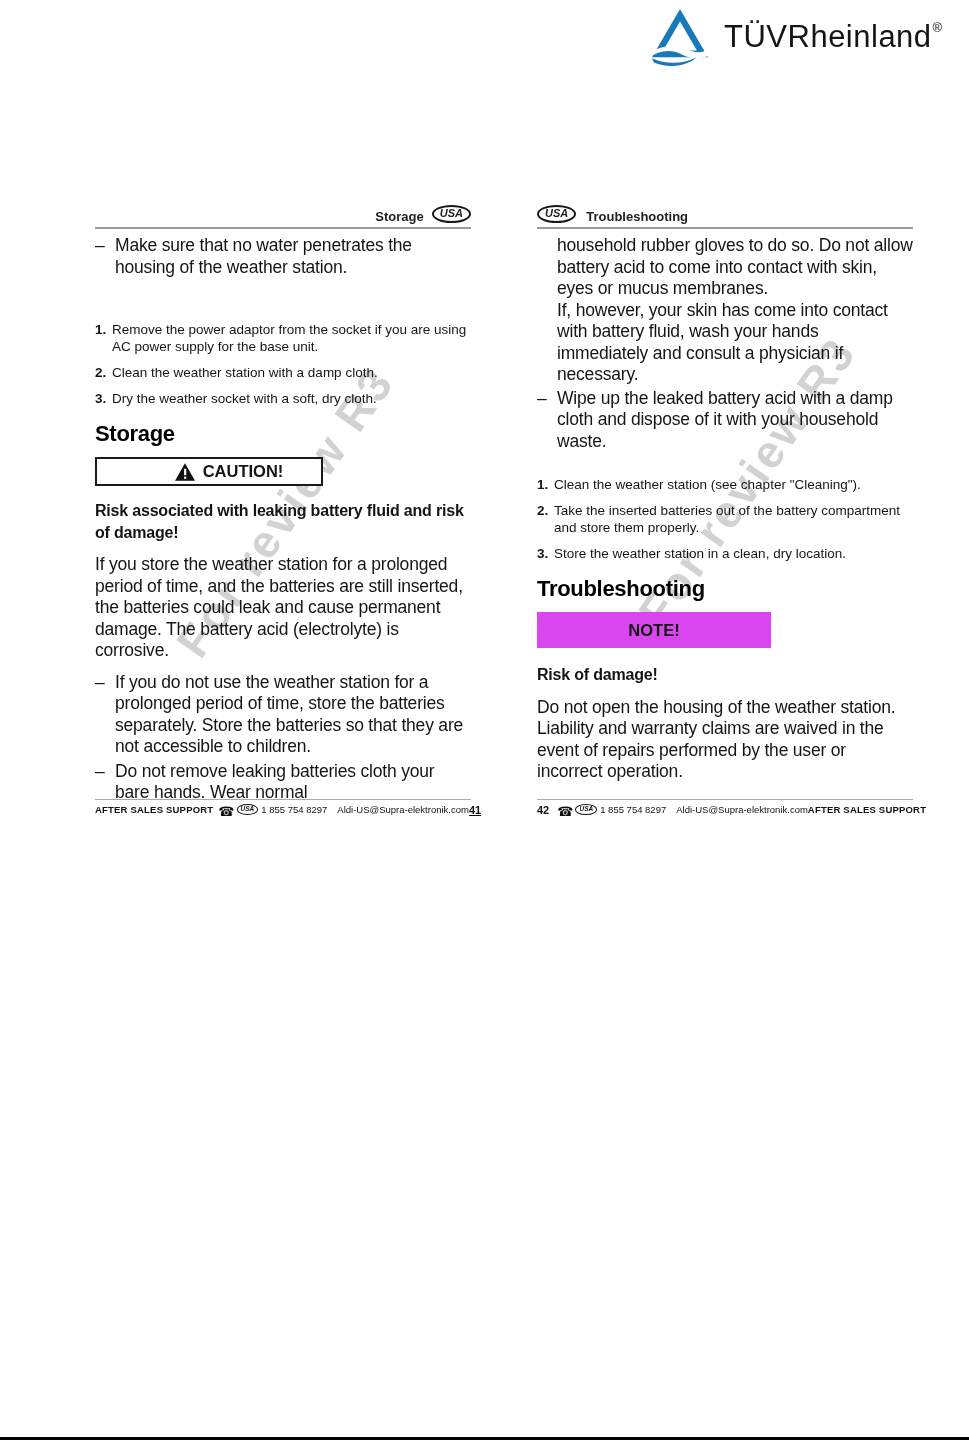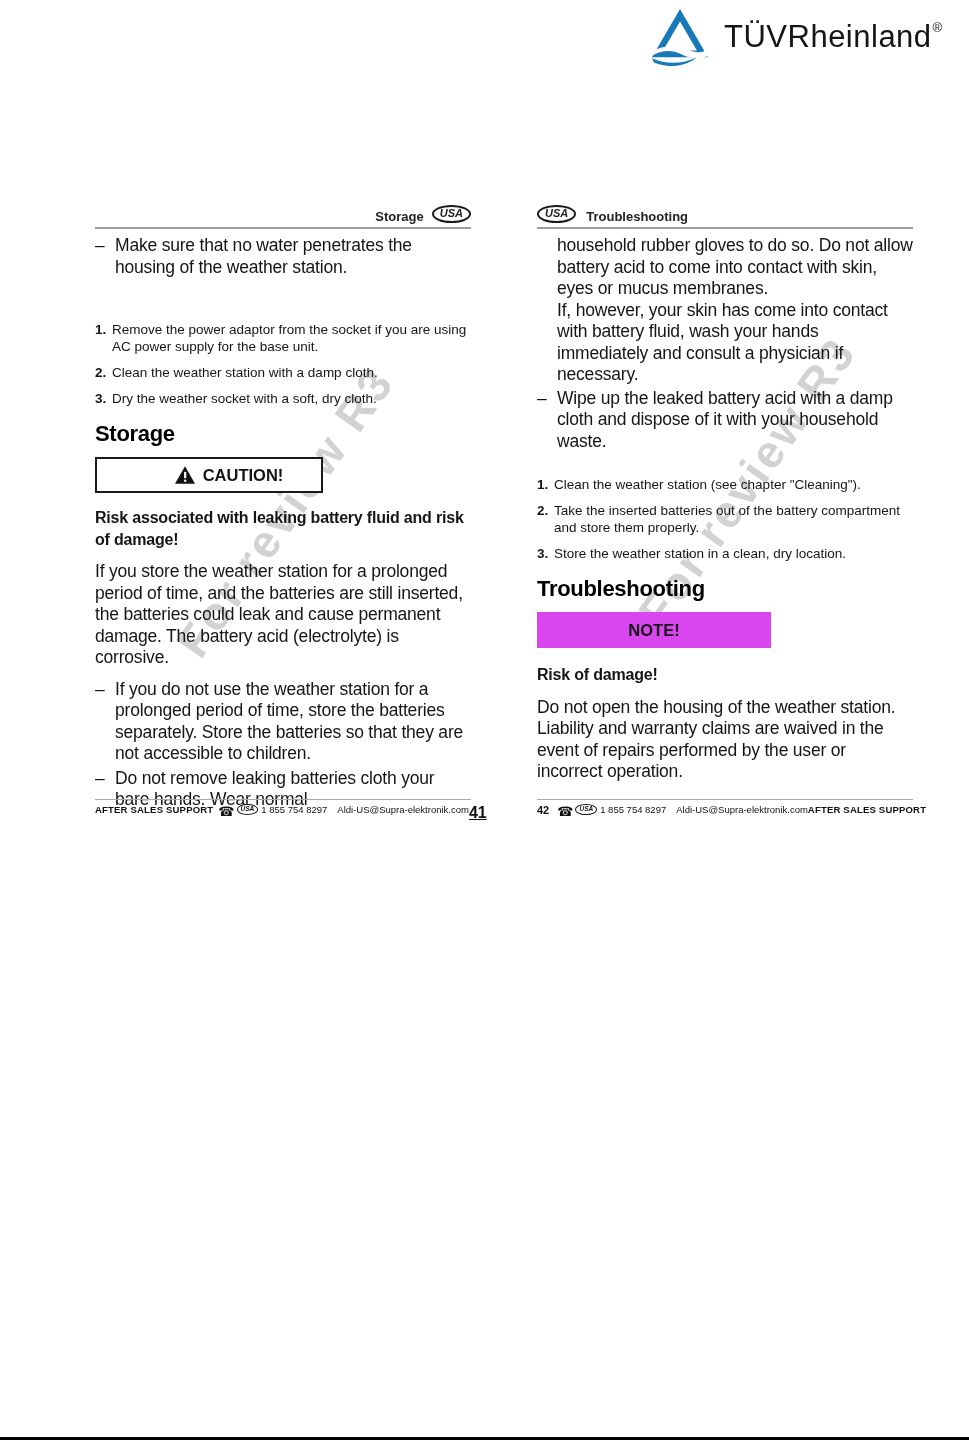--- a/index.html
+++ b/index.html
@@ -59,21 +59,21 @@
 
   .steps { margin-top:10px; font-size:13.5px; line-height:17px; }
   .step { display:flex; margin-bottom:9px; }
   .step .num { width:17px; flex:0 0 auto; font-weight:bold; }
 
   h1.section { font-size:22px; font-weight:bold; letter-spacing:-0.3px; margin:14px 0 10px 0; color:#000; }
 
   .caution-box {
     width:228px; border:2px solid #1a1a1a; background:#fff;
     display:flex; align-items:center; justify-content:center;
-    height:36px; margin:2px 0 14px 0;padding-left:40px;
+    height:29px; margin:2px 0 14px 0;padding-left:40px;
   }
   .caution-box .warn-tri { width:20px; height:18px; margin-right:8px; }
   .caution-box .cap { font-size:16.5px; font-weight:bold; }
 
   .note-box {
     width:234px; background:#d946ef;
     display:flex; align-items:center; justify-content:center;
     height:36px; margin:4px 14px 16px 0;
   }
   .note-box .cap { font-size:16.5px; font-weight:bold; }
@@ -85,21 +85,21 @@
   .footer { position:absolute; left:0; right:0; top:594px; }
   .footer .frule { height:1px; background:#aaa; margin-bottom:4px; }
   .footer-row { display:flex; align-items:flex-start; font-size:9.5px; white-space:nowrap; color:#111; }
   .footer-row .lbl { font-weight:bold; font-size:9.5px; letter-spacing:0.2px; }
   .footer-row .phone-ic { font-size:13px; margin:0 2px 0 5px; }
   .footer-row .usa-mini {
     border:1.2px solid #111; border-radius:50%; font-size:6.5px; font-weight:bold; font-style:italic;
     padding:1px 3px; margin-right:3px; line-height:1;
   }
   .footer-row .mon-ic { width:12px; height:11px; margin:0 3px 0 7px; }
-  .footer-row .pageno { font-size:16px; font-weight:bold; margin-left:auto;text-decoration:underline; }
+  .footer-row .pageno { font-size:11px; font-weight:bold; margin-left:auto;text-decoration:underline; }
   .footer-row .pageno-left { font-size:11px; font-weight:bold; margin-right:8px; }
   .footer-row .lbl-right { font-weight:bold; margin-left:auto; }
 
   .bottom-line { position:absolute; left:0; right:0; bottom:4px; height:3px; background:#000; }
 </style>
 </head>
 <body>
 
 <div class="canvas">
 

